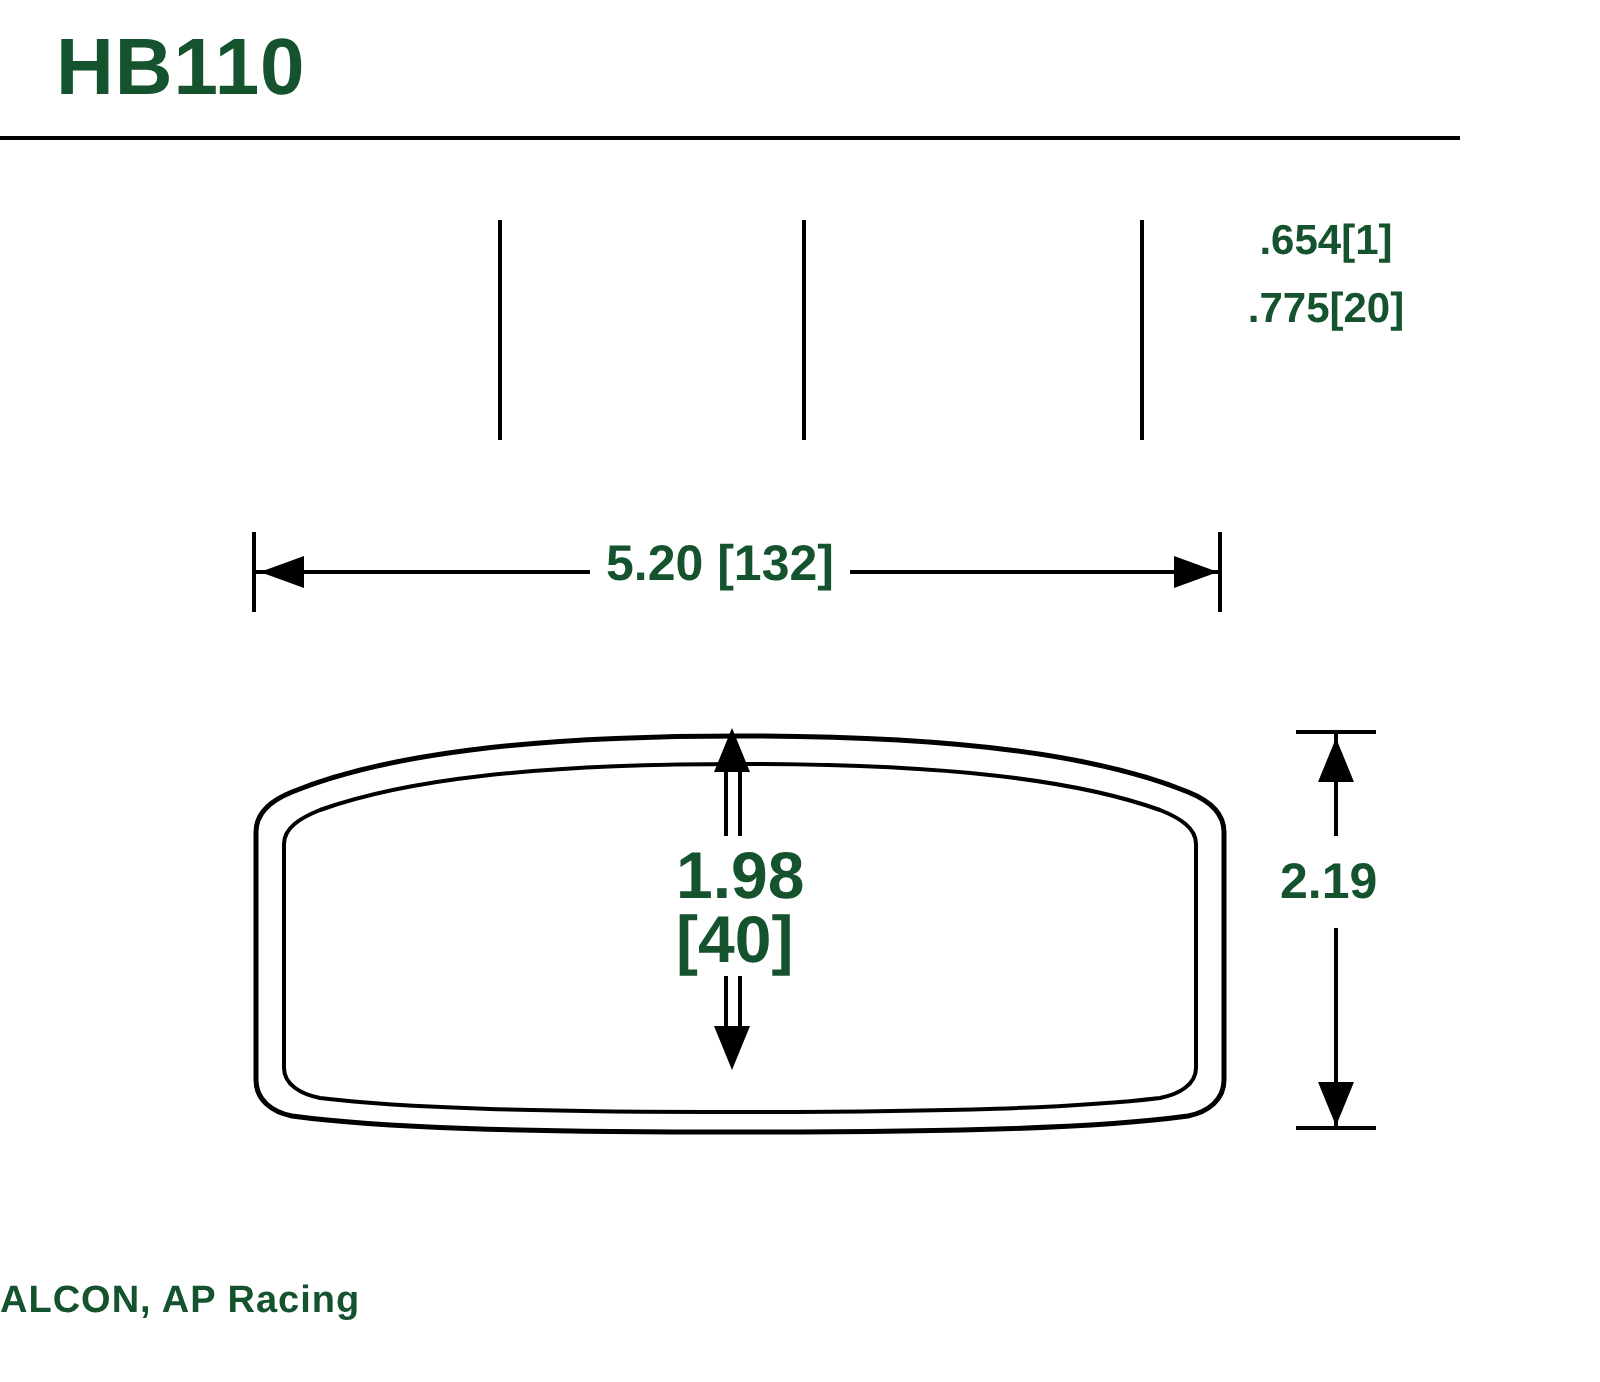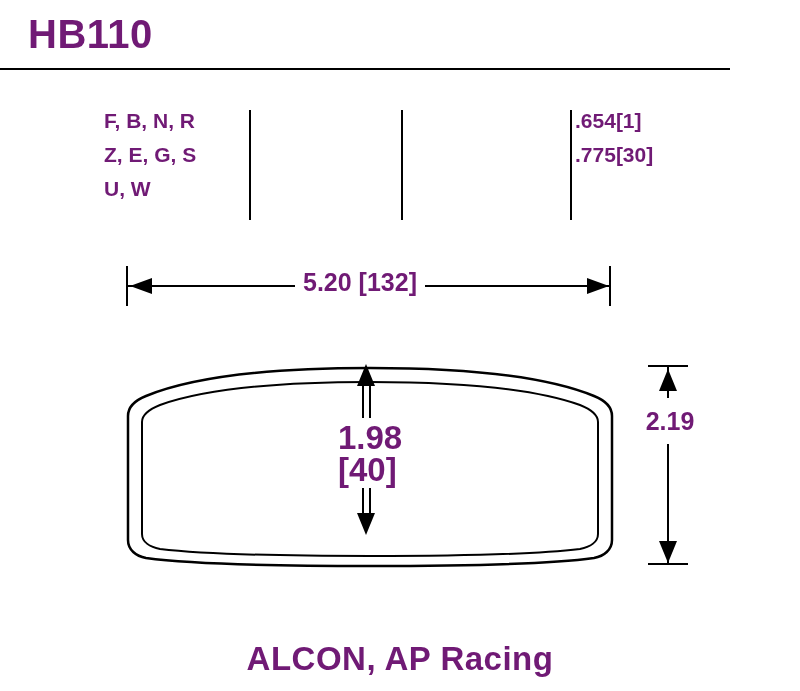--- a/index.html
+++ b/index.html
@@ -6,21 +6,21 @@
     margin: 0;
     padding: 0;
     background: #ffffff;
   }
   #page {
     position: relative;
     width: 730px;
     height: 691px;
     background: #ffffff;
     font-family: "Liberation Sans", sans-serif;
-    color: #701a75;
+    color: #14532d;
     overflow: hidden;
   }
 
   
   .part-number {
     position: absolute;
     left: 28px;
     top: 14px;
     font-size: 40px;
     font-weight: bold;
@@ -51,22 +51,23 @@
     position: absolute;
     left: 575px;
     top: 104px;
     font-size: 21px;
     font-weight: bold;
     line-height: 34px;
     width: 130px;
   }
   .thickness-col .row {
     display: flex;
-    justify-content: flex-start;
+    justify-content: center;
     width: 122px;
+    margin-left: 27px;
   }
 
   
   .vtick {
     position: absolute;
     width: 2px;
     background: #000000;
   }
 
   
@@ -209,68 +210,61 @@
     left: 659px;
     top: 541px;
     width: 0; height: 0;
     border-left: 9px solid transparent;
     border-right: 9px solid transparent;
     border-top: 22px solid #000;
   }
   .dim-v-label {
     position: absolute;
     left: 640px;
-    top: 398px;
+    top: 418px;
     width: 60px;
     font-size: 25px;
     font-weight: bold;
-    text-align: center;
     line-height: 46px;
     background: #ffffff;
   }
 
   
   .footer-caption {
     position: absolute;
     left: 0;
     top: 640px;
     width: 800px;
-    text-align: center;
-    font-size: 33px;
+    font-size: 19px;
     font-weight: bold;
     letter-spacing: 0.5px;
   }
 </style>
 </head>
 <body>
 
 <div id="page">
 
   <div class="part-number">HB110</div>
 
   <div class="rule-top"></div>
 
   <div class="vtick" style="left:249px; top:110px; height:110px;"></div>
   <div class="vtick" style="left:401px; top:110px; height:110px;"></div>
   <div class="vtick" style="left:570px; top:110px; height:110px;"></div>
 
-  <div class="compound-col">
-    <div>F, B, N, R</div>
-    <div>Z, E, G, S</div>
-    <div>U, W</div>
-  </div>
 
   <div class="thickness-col">
     <div class="row">
       <span>.654</span>
       <span>[1]</span>
     </div>
     <div class="row">
       <span>.775</span>
-      <span>[30]</span>
+      <span>[20]</span>
     </div>
   </div>
 
   <div class="dim-h-cap-left"></div>
   <div class="dim-h-cap-right"></div>
   <div class="dim-h-line"></div>
   <div class="arrow-left-h"></div>
   <div class="arrow-right-h"></div>
   <div class="dim-h-label">5.20 [132]</div>
 

